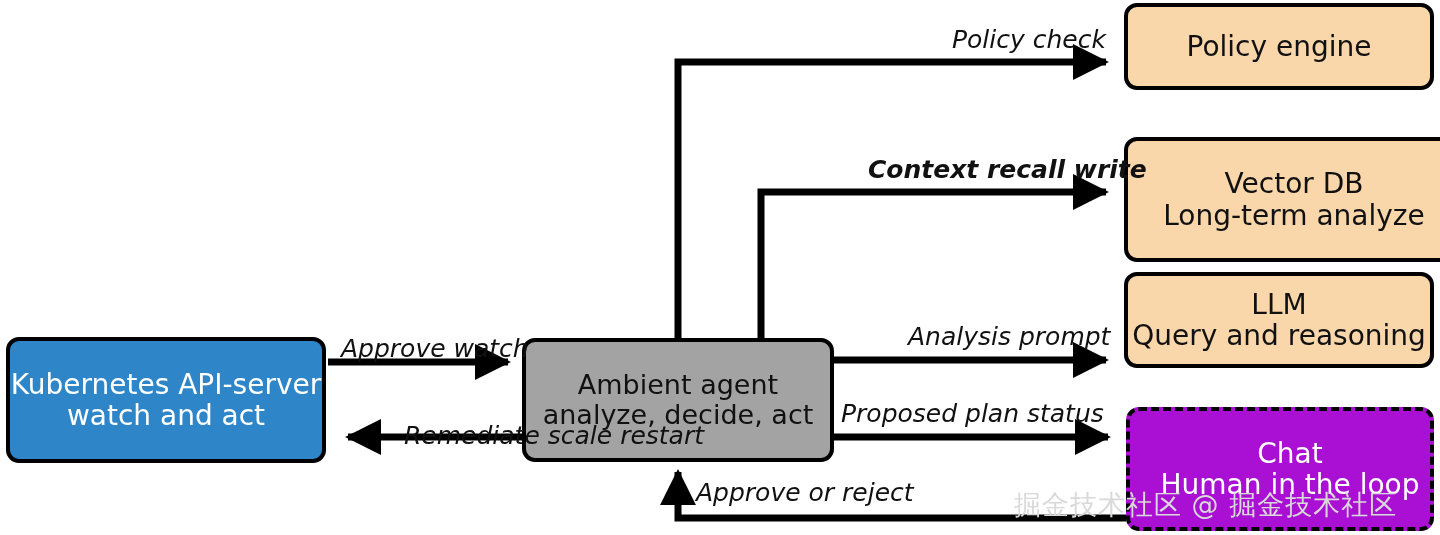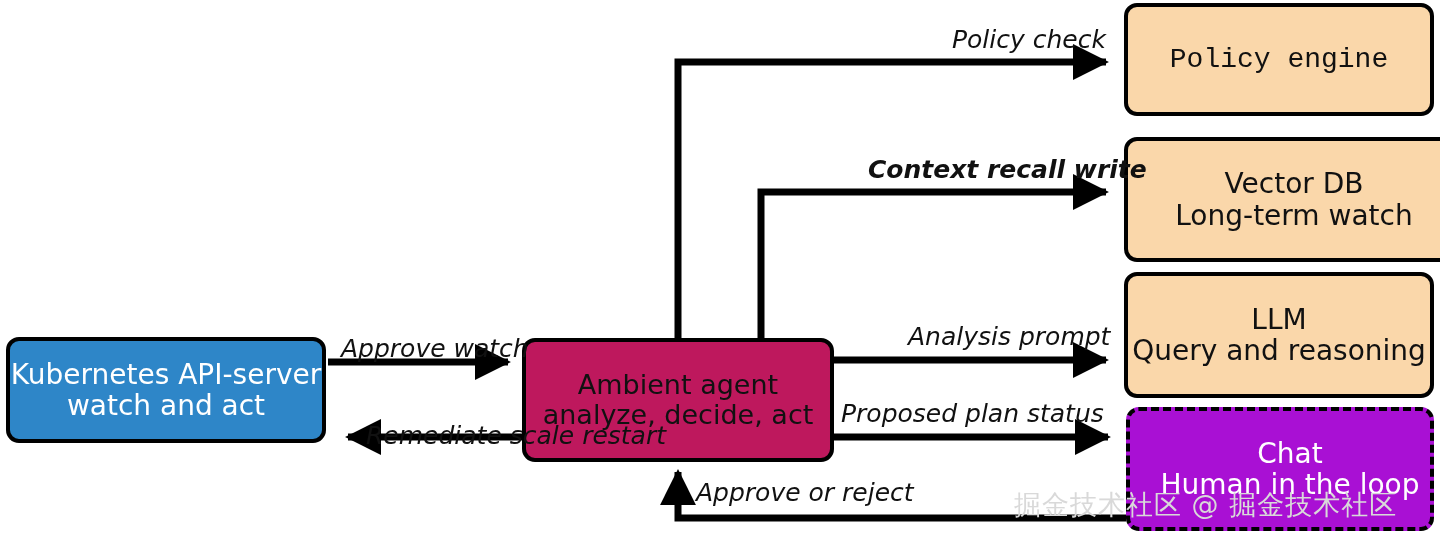--- a/index.html
+++ b/index.html
@@ -8,27 +8,27 @@
     width:1440px;height:535px;overflow:hidden;position:relative;
   }
   #stage{position:relative;width:1440px;height:535px;background:#fff;}
   svg.layer{position:absolute;left:0;top:0;width:1440px;height:535px;overflow:visible;}
 
   .node{position:absolute;box-sizing:border-box;display:flex;flex-direction:column;
         align-items:center;justify-content:center;text-align:center;line-height:1.12;}
   .node .ln{display:block;white-space:nowrap;}
 
   .n-blue{background:#2E86C8;border:4px solid #000;border-radius:13px;color:#ffffff;font-size:28px;}
-  .n-green{background:#be185d;border:4px solid #000;border-radius:13px;color:#111111;font-size:27px;}
+  .n-green{background:#a3a3a3;border:4px solid #000;border-radius:13px;color:#111111;font-size:27px;}
   .n-orange{background:#FAD7AA;border:4px solid #000;border-radius:13px;color:#111111;font-size:28px;}
   .n-purple{background:#A910D4;border:4px dashed #000;border-radius:13px;color:#ffffff;font-size:28px;}
 
   .elabel{position:absolute;font-style:italic;font-size:25px;color:#111;
           white-space:nowrap;line-height:1.1;}
-  .elabel.two{line-height:1.12;text-align:left;}
+  .elabel.two{line-height:1.12;text-align:left;margin-left:38px;}
 
   .watermark{position:absolute;left:1014px;top:487px;font-size:27px;color:#d9d9d9;
              white-space:nowrap;letter-spacing:1px;pointer-events:none;}
 </style>
 </head>
 <body>
 
 <div id="stage">
 
   <svg class="layer" viewBox="0 0 1440 535" xmlns="http://www.w3.org/2000/svg">
@@ -46,40 +46,40 @@
 
     <path d="M 761 340 L 761 192 L 1106 192" stroke="#000" stroke-width="7" fill="none" stroke-linejoin="miter" marker-end="url(#ah)"></path>
 
     <path d="M 833 360 L 1106 360" stroke="#000" stroke-width="7" fill="none" marker-end="url(#ah)"></path>
 
     <path d="M 833 437 L 1108 437" stroke="#000" stroke-width="7" fill="none" marker-end="url(#ah)"></path>
 
     <path d="M 1126 518 L 678 518 L 678 472" stroke="#000" stroke-width="7" fill="none" stroke-linejoin="miter" marker-end="url(#ah)"></path>
   </svg>
 
-  <div class="node n-blue" style="left:6px;top:337px;width:320px;height:106px;">
+  <div class="node n-blue" style="left:6px;top:337px;width:320px;height:126px;">
     <span class="ln">Kubernetes API-server</span>
     <span class="ln">watch and act</span>
   </div>
 
   <div class="node n-green" style="left:522px;top:338px;width:312px;height:124px;">
     <span class="ln">Ambient agent</span>
     <span class="ln">analyze, decide, act</span>
   </div>
 
-  <div class="node n-orange" style="left:1124px;top:3px;width:310px;height:113px;font-family:Liberation Mono, monospace;">
+  <div class="node n-orange" style="left:1124px;top:3px;width:310px;height:87px;">
     <span class="ln">Policy engine</span>
   </div>
 
   <div class="node n-orange" style="left:1124px;top:137px;width:340px;height:125px;">
     <span class="ln">Vector DB</span>
-    <span class="ln">Long-term watch</span>
+    <span class="ln">Long-term analyze</span>
   </div>
 
-  <div class="node n-orange" style="left:1124px;top:272px;width:310px;height:126px;">
+  <div class="node n-orange" style="left:1124px;top:272px;width:310px;height:96px;">
     <span class="ln">LLM</span>
     <span class="ln">Query and reasoning</span>
   </div>
 
   <div class="node n-purple" style="left:1126px;top:407px;width:308px;height:124px;padding-left:20px;">
     <span class="ln">Chat</span>
     <span class="ln">Human in the loop</span>
   </div>
 
   <div class="elabel" style="left:341px;top:335px;">

